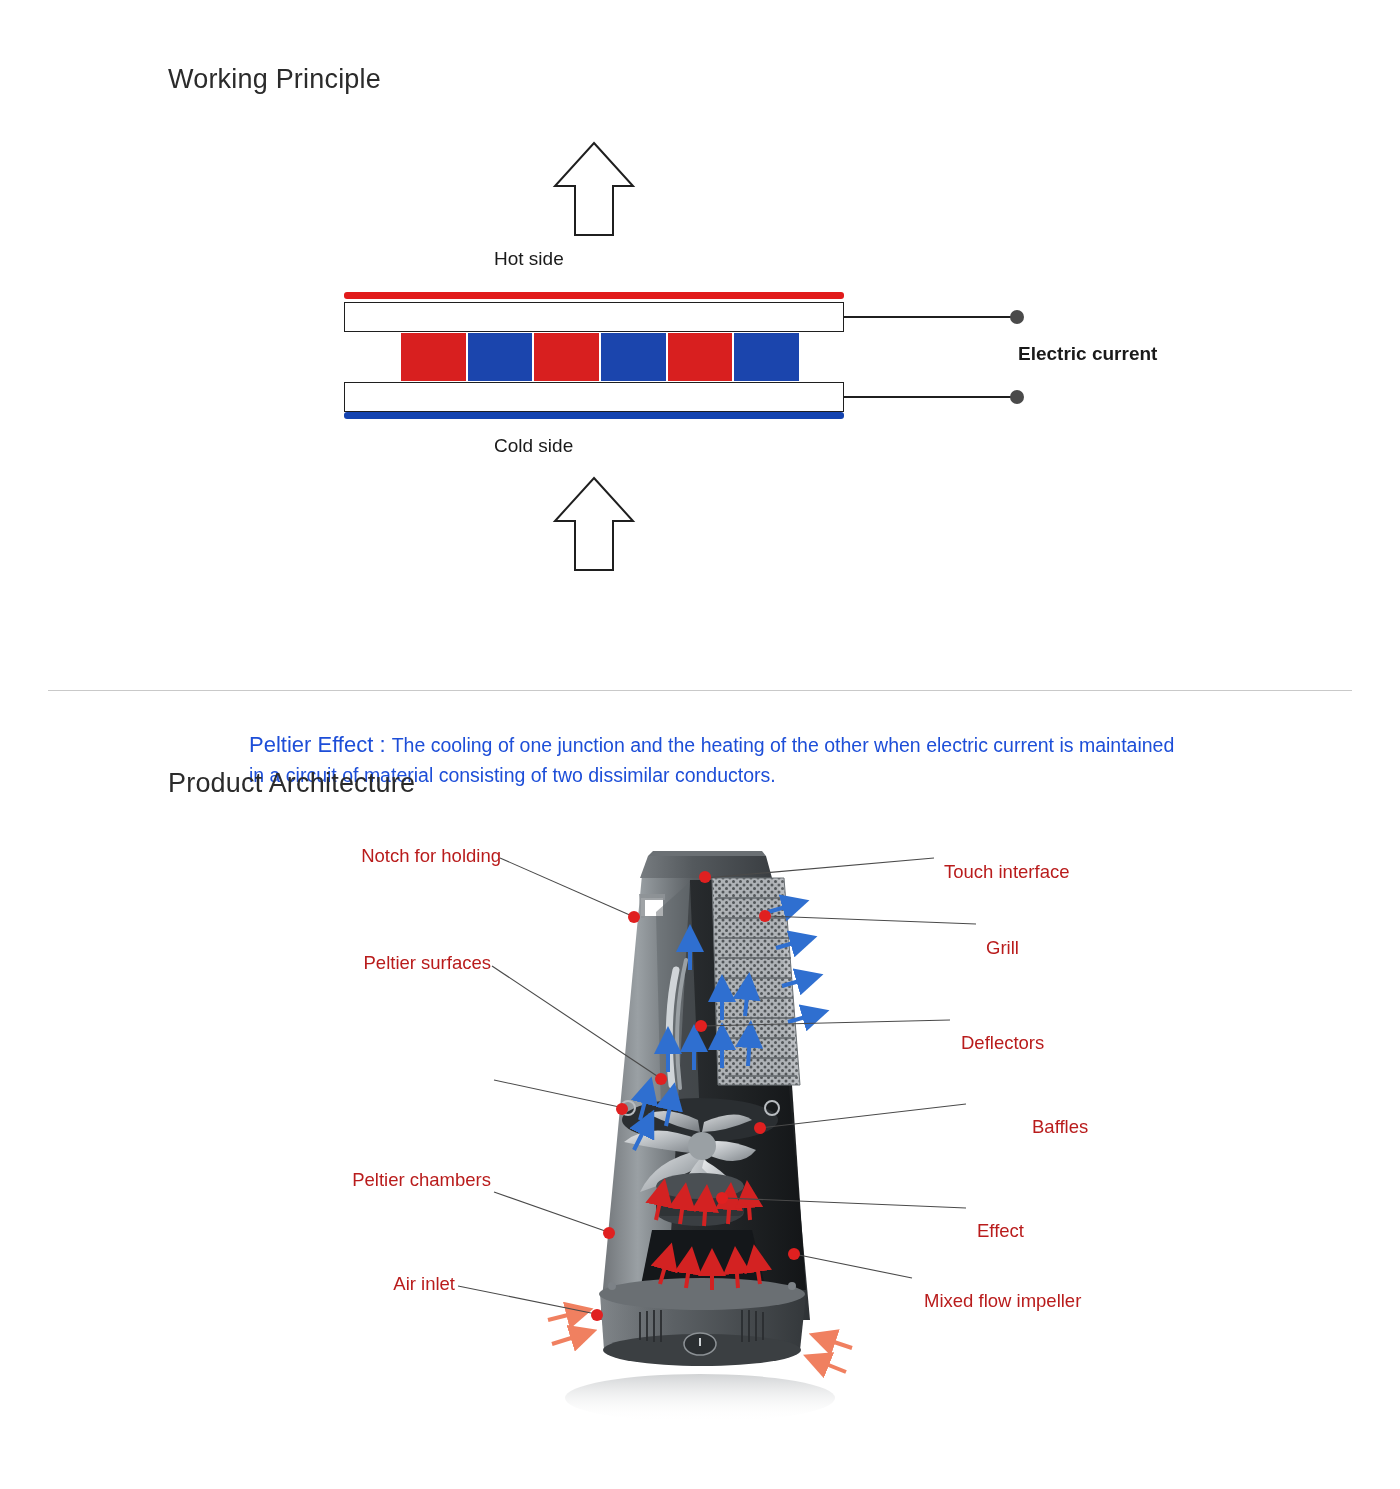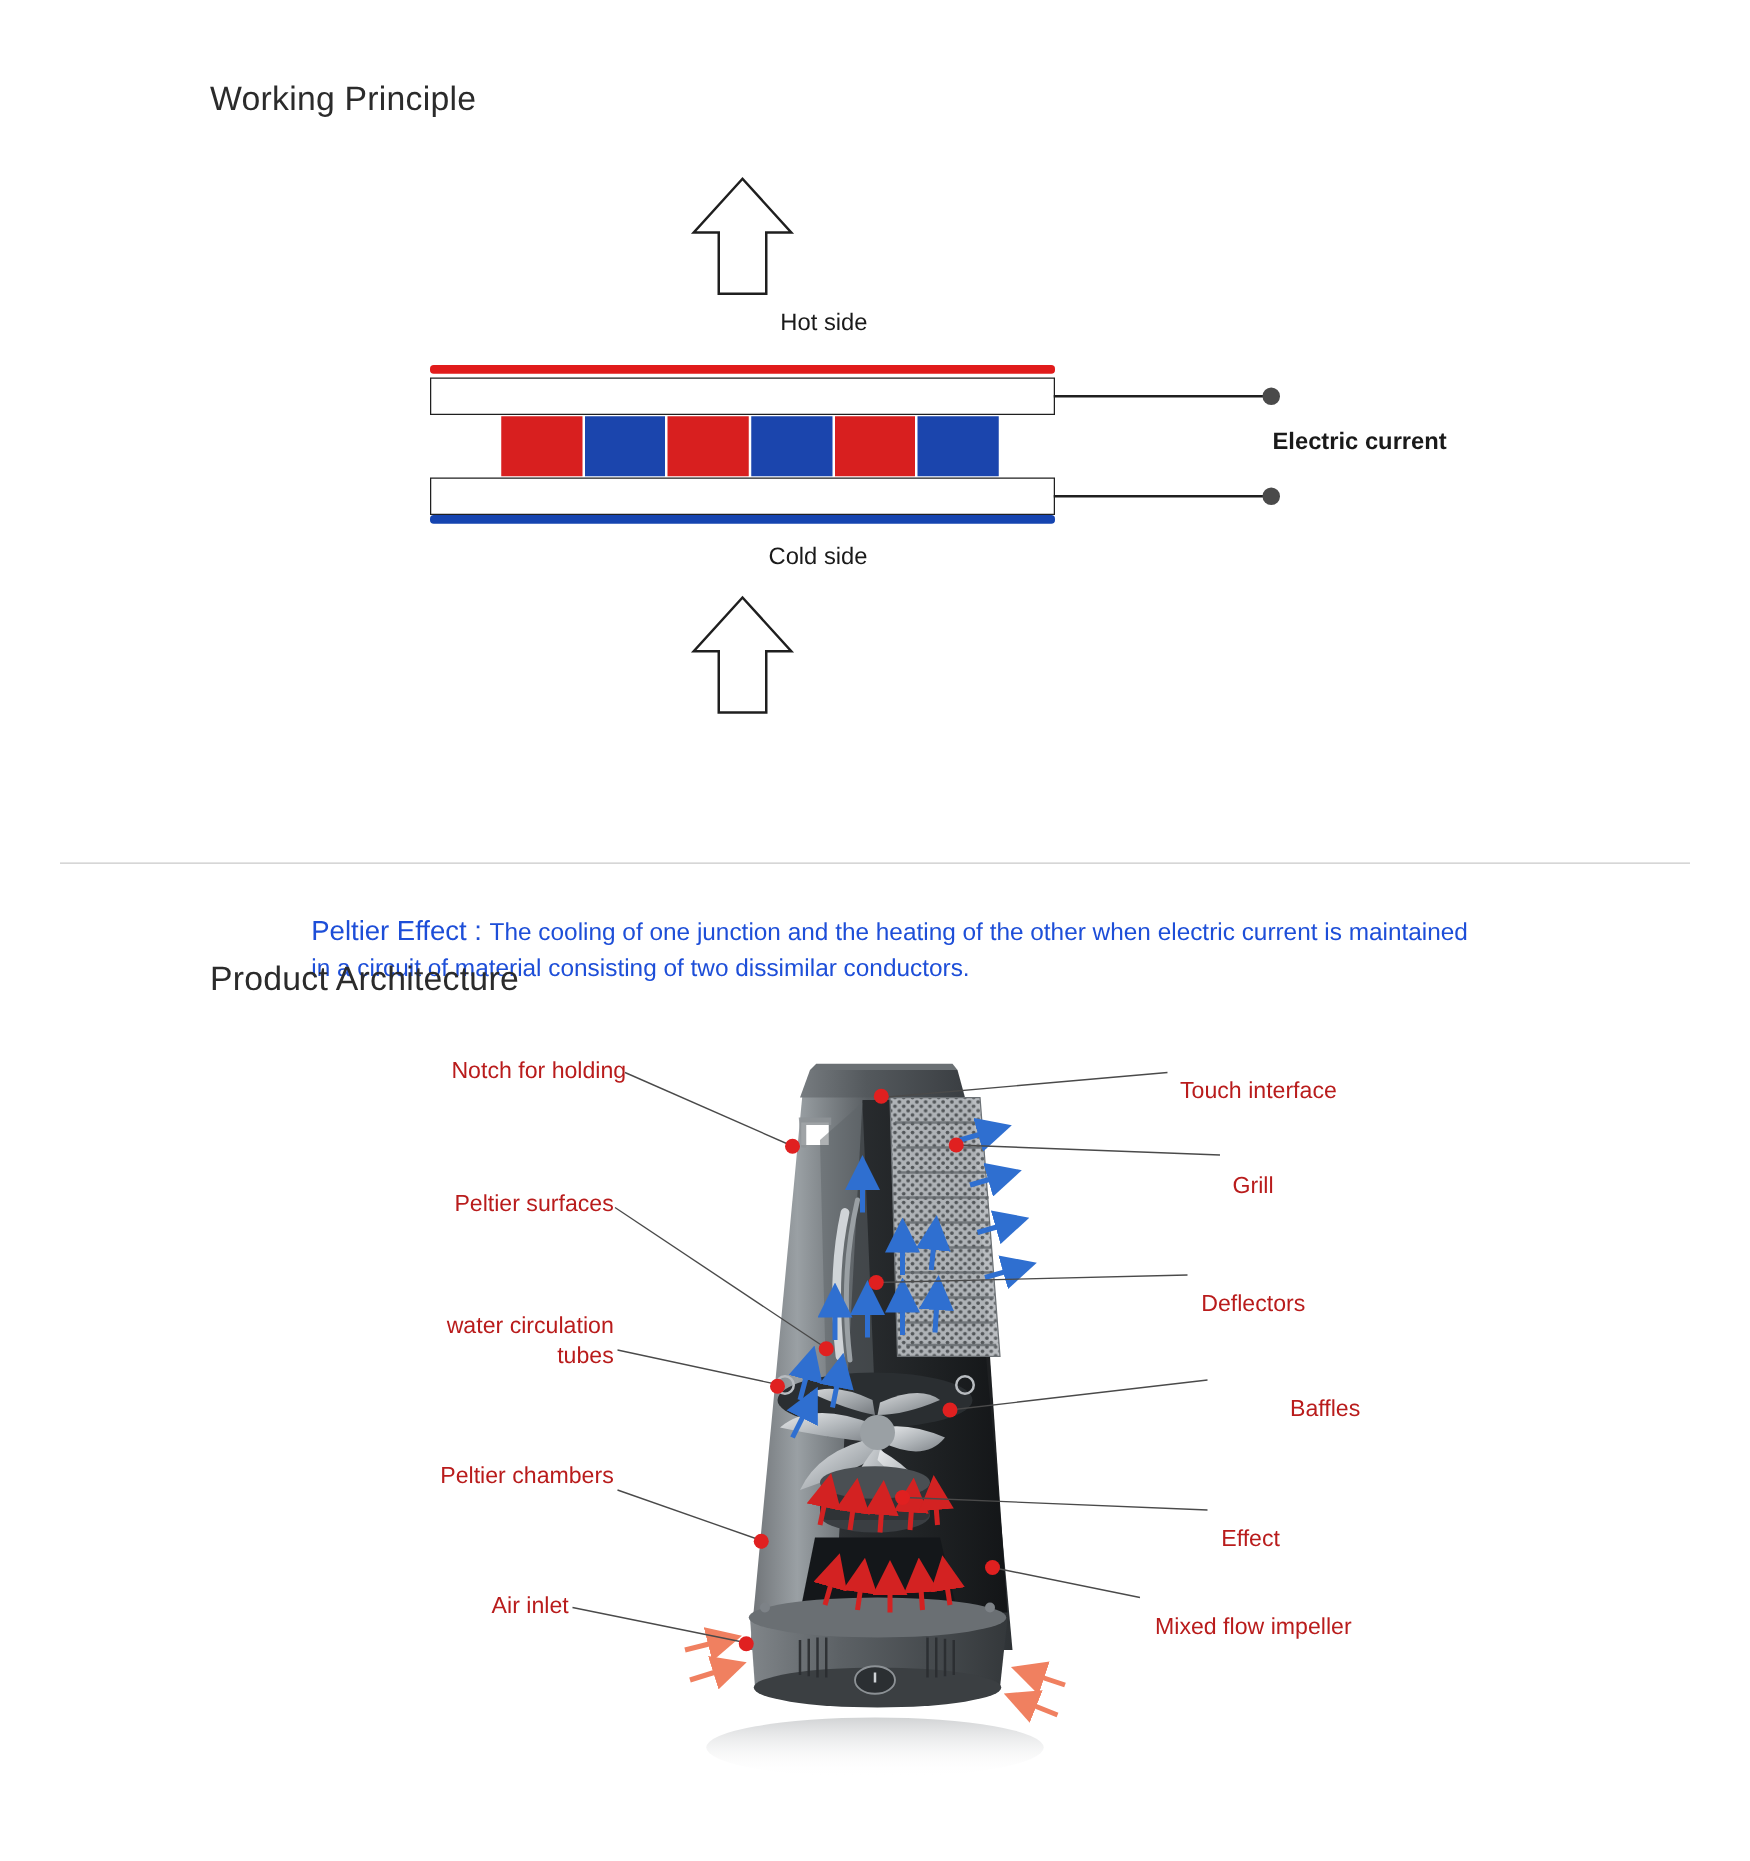--- a/index.html
+++ b/index.html
@@ -42,21 +42,21 @@
   }
   .arrow-up svg { display: block; }
 
   #hot-arrow { left: 551px; top: 20px; }
   #cold-arrow { left: 551px; top: 355px; }
 
   .side-label {
     position: absolute;
     font-size: 19px;
     color: #1a1a1a;
-    text-align: right;
+    text-align: left;
     width: 200px;
   }
   #hot-side-label { left: 494px; top: 128px; }
   #cold-side-label { left: 494px; top: 315px; }
 
   
   .plate {
     position: absolute;
     left: 344px;
     width: 500px;
@@ -416,22 +416,20 @@
       <circle cx="765" cy="96" r="6" fill="#e02020"></circle>
       <circle cx="701" cy="206" r="6" fill="#e02020"></circle>
       <circle cx="760" cy="308" r="6" fill="#e02020"></circle>
       <circle cx="722" cy="378" r="6" fill="#e02020"></circle>
       <circle cx="794" cy="434" r="6" fill="#e02020"></circle>
     </g>
   </svg>
 
   <div class="callout-label right-align" style="left:191px; top:24px; width:310px;">Notch for holding</div>
   <div class="callout-label right-align" style="left:191px; top:131px; width:300px;">Peltier surfaces</div>
-  <div class="callout-label right-align" style="left:191px; top:228px; width:300px;">water circulation
-tubes</div>
   <div class="callout-label right-align" style="left:191px; top:348px; width:300px;">Peltier chambers</div>
   <div class="callout-label right-align" style="left:191px; top:452px; width:264px;">Air inlet</div>
 
   <div class="callout-label left-align" style="left:944px; top:24px; width:320px;">Touch interface</div>
   <div class="callout-label left-align" style="left:986px; top:100px; width:320px;">Grill</div>
   <div class="callout-label left-align" style="left:961px; top:195px; width:320px;">Deflectors</div>
   <div class="callout-label left-align" style="left:1032px; top:279px; width:320px;">Baffles</div>
   <div class="callout-label left-align" style="left:977px; top:383px; width:320px;">Effect</div>
   <div class="callout-label left-align" style="left:924px; top:453px; width:340px;">Mixed flow impeller</div>
 </div>

